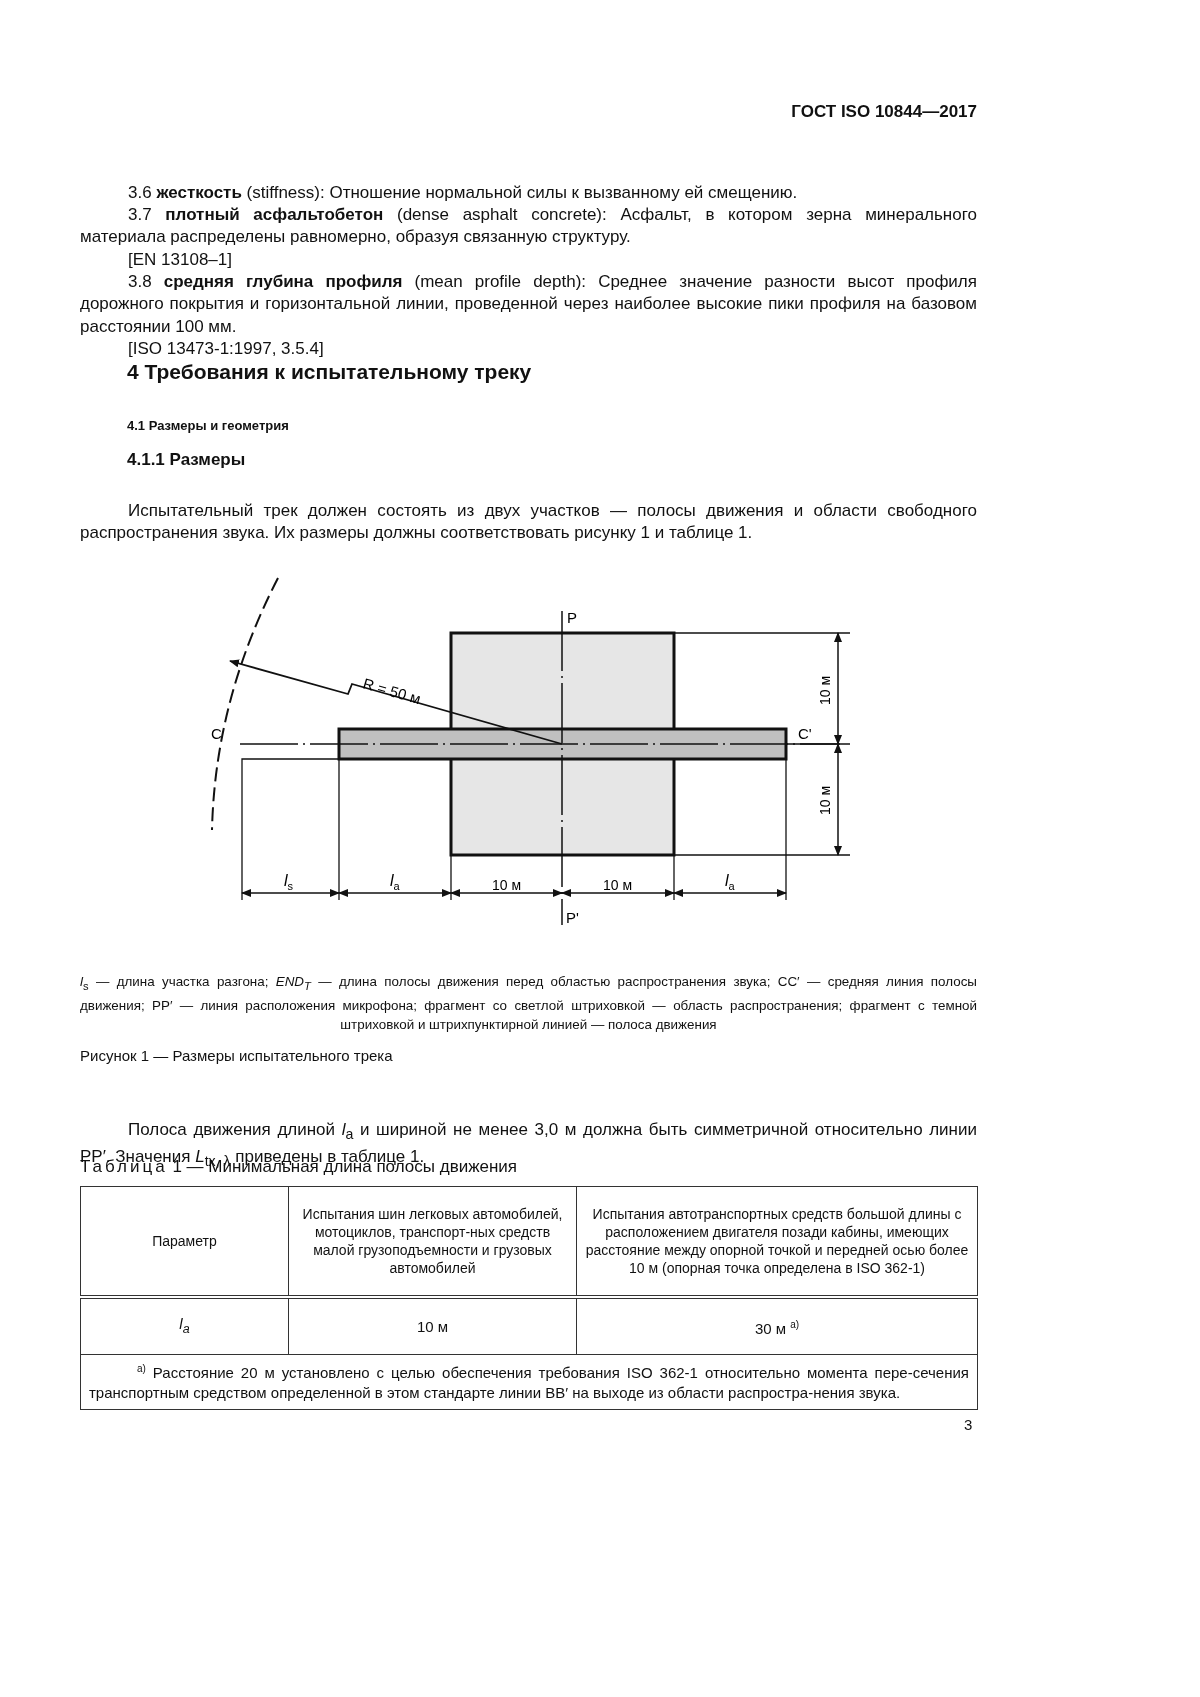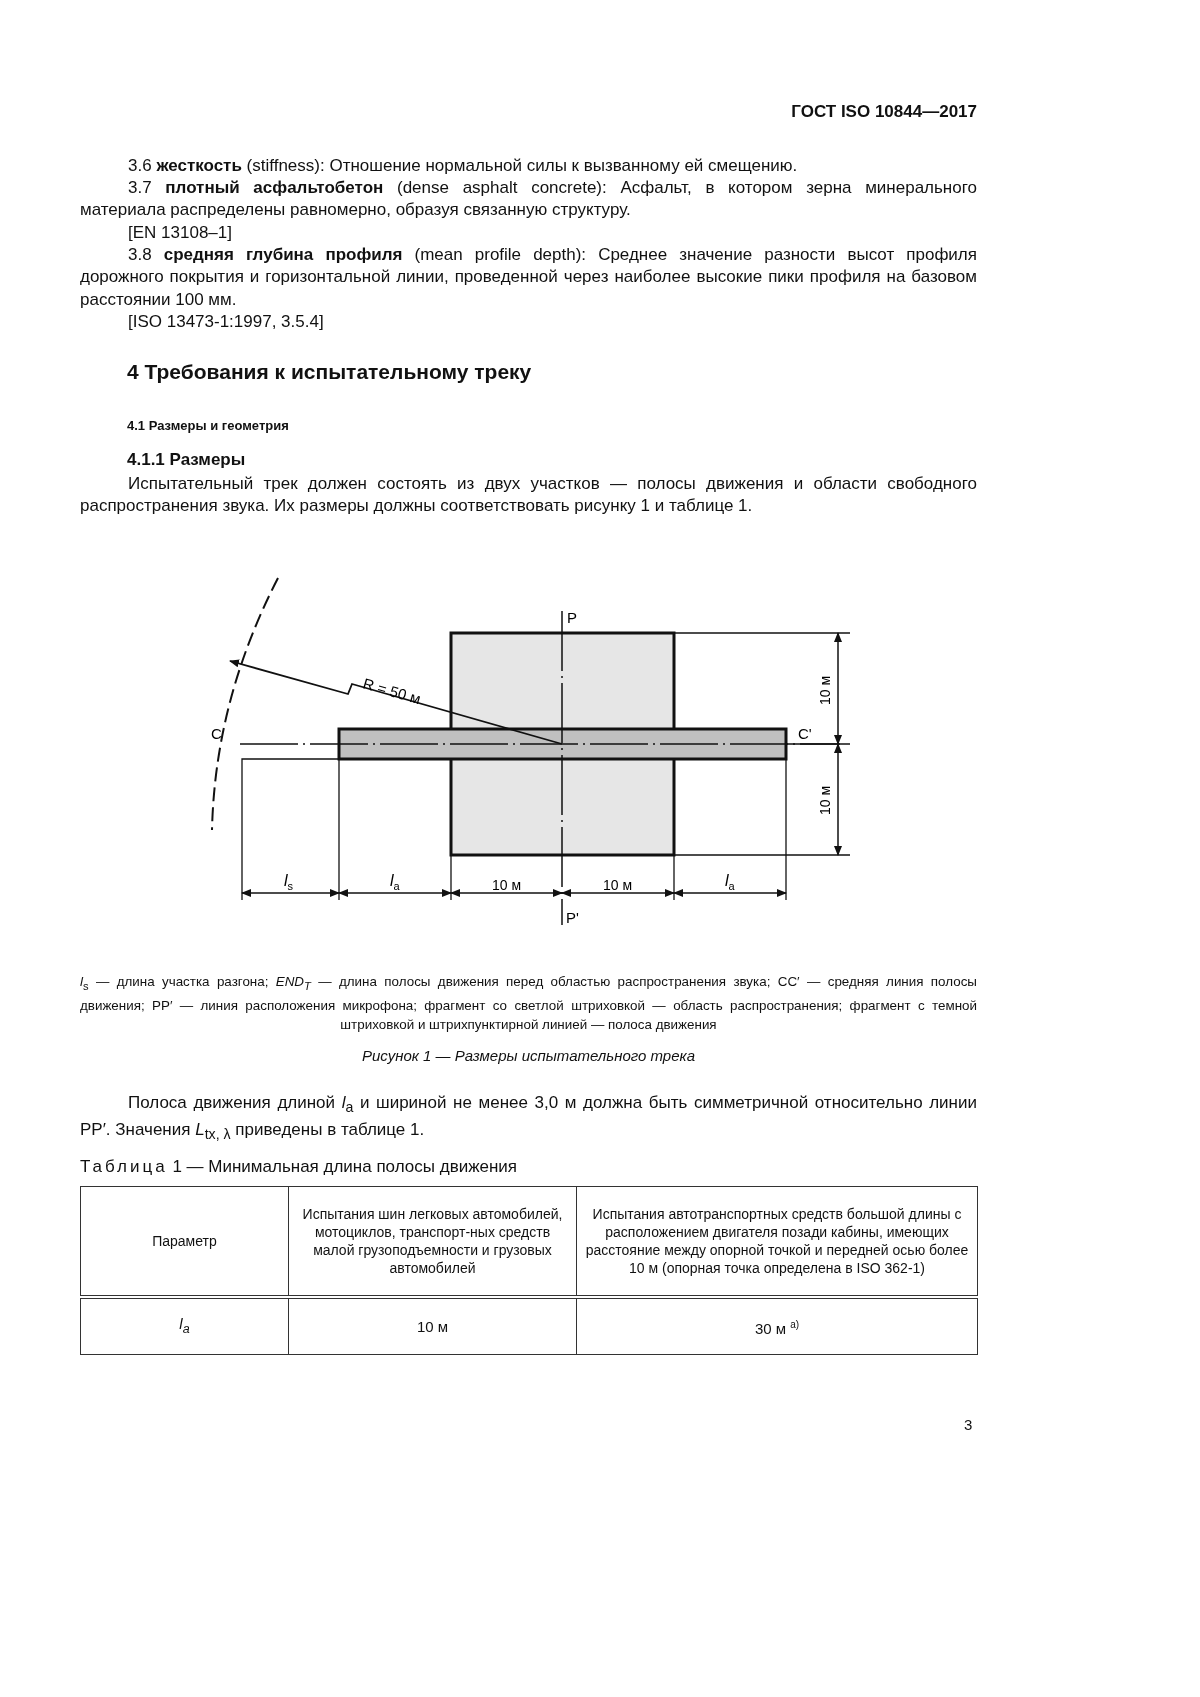--- a/index.html
+++ b/index.html
@@ -1,27 +1,27 @@
 <!DOCTYPE html>
 <html><head>
 <meta charset="utf-8">
 <style>
   html,body{margin:0;padding:0;background:#fff;}
   body{width:1200px;height:1697px;position:relative;overflow:hidden;
        font-family:"Liberation Sans",sans-serif;color:#111;}
   .abs{position:absolute;}
   .hdr{right:223px;top:102px;font-weight:bold;font-size:17px;}
-  .p{left:80px;width:897px;font-size:17px;line-height:22.3px;text-align:justify;}
+  .p{left:80px;width:897px;font-size:17px;line-height:22.3px;text-align:justify;margin-top:27px;}
   .ind{text-indent:48px;}
   b{font-weight:bold;}
   .h1{left:127px;top:360px;font-size:21px;font-weight:bold;}
   .h2{left:127px;top:418px;font-size:13px;font-weight:bold;}
   .h3{left:127px;top:450px;font-size:17px;font-weight:bold;}
   .cap{left:80px;width:897px;top:972px;font-size:13.4px;line-height:19px;text-align:justify;text-align-last:center;}
-  .ftitle{left:80px;width:897px;top:1047px;font-size:15px;text-align:center;font-style:italic;}
+  .ftitle{left:80px;width:897px;top:1047px;font-size:15px;}
   .ttitle{left:80px;top:1157px;font-size:17px;}
   .ttitle .sp{letter-spacing:3px;}
   table.t{position:absolute;left:80px;top:1186px;width:898px;border-collapse:collapse;font-size:14px;}
   table.t td{border:1.5px solid #333;text-align:center;vertical-align:middle;padding:16px 8px;line-height:18px;}
   table.t tr.hd td{height:76px;border-bottom:4px double #333;}
   table.t tr.dr td{height:22px;font-size:15px;}
   table.t td.fn{text-align:justify;font-size:15px;line-height:20px;padding:4px 8px 6px 8px;text-indent:48px;}
   .pg{left:964px;top:1416px;font-size:15px;}
   sup{font-size:10px;}
   svg text{font-family:"Liberation Sans",sans-serif;}
@@ -110,16 +110,19 @@
       <tr class="hd">
     <td>Параметр</td>
     <td>Испытания шин легковых автомобилей, мотоциклов, транспорт-ных средств малой грузоподъемности и грузовых автомобилей</td>
     <td>Испытания автотранспортных средств большой длины с расположением двигателя позади кабины, имеющих расстояние между опорной точкой и передней осью более 10 м (опорная точка определена в ISO 362-1)</td>
   </tr>
   <tr class="dr">
     <td><i>l</i><sub><i>a</i></sub></td>
     <td>10 м</td>
     <td><span>30 м</span> <sup>а)</sup></td>
   </tr>
+  <tr>
+    <td colspan="3" class="fn"><sup>а)</sup><span> Расстояние 20 м установлено с целью обеспечения требования ISO 362-1 относительно момента пере-сечения транспортным средством определенной в этом стандарте линии BB′ на выходе из области распростра-нения звука.</span></td>
+  </tr>
 </tbody>
   </table>
 
 <div class="abs pg">3</div>
 
 </body></html>

